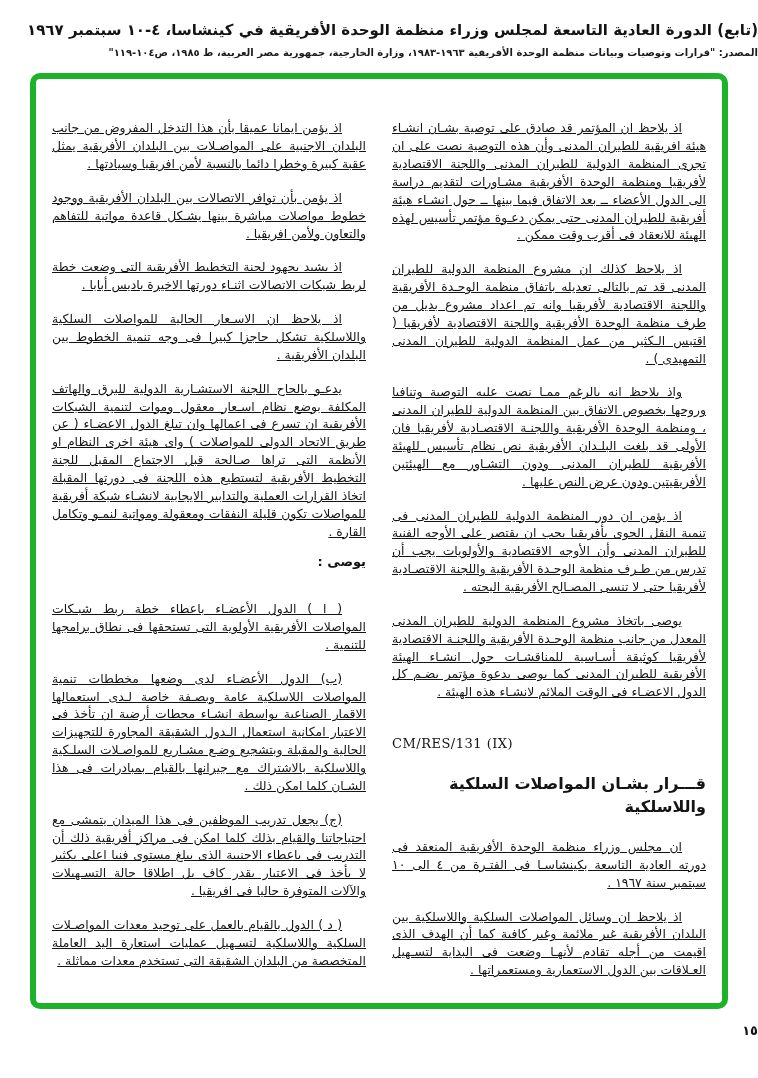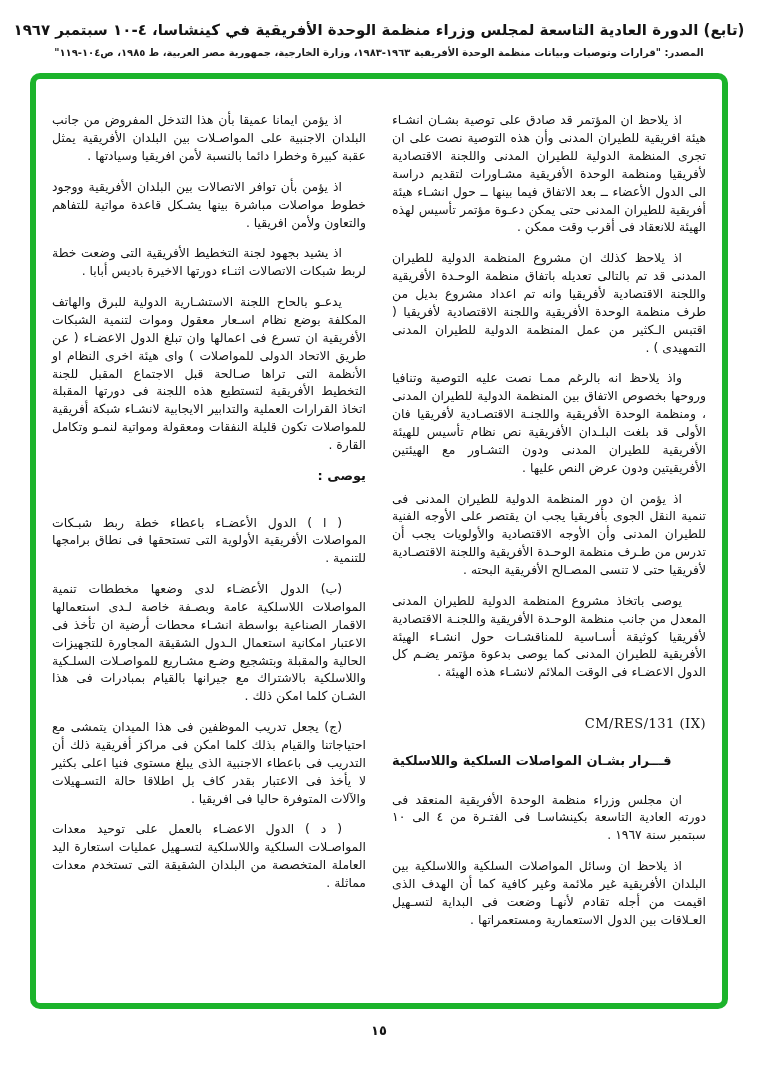--- a/index.html
+++ b/index.html
@@ -11,21 +11,21 @@
   html,body{margin:0;padding:0;}
   body{
     width:758px;height:1078px;
     background:var(--paper);
     color:var(--ink);
     font-family:"DejaVu Sans", sans-serif;
     direction:rtl;
     overflow:hidden;
   }
   .page-header{
-    text-align:center;
+    text-align:right;
     padding-top:20px;
   }
   .doc-title{
     font-size:15px;
     font-weight:bold;
     line-height:1.35;
   }
   .doc-source{
     font-size:10px;
     font-weight:bold;
@@ -44,44 +44,44 @@
     overflow:hidden;
   }
   .col{
     flex:1 1 0;
     text-align:justify;
     text-justify:inter-word;
     font-size:12.4px;
     line-height:1.44;
   }
   .col p{
-    margin:8px 0 13px;
+    margin:16px 0 13px;
     text-indent:24px;
+    text-decoration:underline;
   }
   .res-ref{
     direction:ltr;
-    text-align:right;
+    text-align:left;
     font-size:13px;
     letter-spacing:0.5px;
     margin:34px 0 18px;
     font-family:"DejaVu Serif", serif;
   }
   .res-title{
-    font-size:13px;
+    font-size:16px;
     font-weight:bold;
-    text-align:left;
+    text-align:right;
     margin:0 0 20px;
   }
   .recommend-heading{
     font-weight:bold;
     font-size:13px;
     margin:4px 0 28px;
   }
   .page-footer{
-    text-align:center;
     margin-top:14px;
     font-size:13px;
     font-weight:bold;
   }
 </style>
 </head>
 <body>
 
 <header class="page-header">
   <div class="doc-title">(تابع) الدورة العادية التاسعة لمجلس وزراء منظمة الوحدة الأفريقية في كينشاسا، ٤-١٠ سبتمبر ١٩٦٧</div>
@@ -99,25 +99,26 @@
     <div class="res-ref">CM/RES/131 (IX)</div>
     <h2 class="res-title">قـــرار بشـان المواصلات السلكية واللاسلكية</h2>
     <p>ان مجلس وزراء منظمة الوحدة الأفريقية المنعقد فى دورته العادية التاسعة بكينشاسـا فى الفتـرة من ٤ الى ١٠ سبتمبر سنة ١٩٦٧ .</p>
     <p>اذ يلاحظ ان وسائل المواصلات السلكية واللاسلكية بين البلدان الأفريقية غير ملائمة وغير كافية كما أن الهدف الذى اقيمت من أجله تقادم لأنهـا وضعت فى البداية لتسـهيل العـلاقات بين الدول الاستعمارية ومستعمراتها .</p>
   </section>
 
   <section class="col">
     <p>اذ يؤمن ايمانا عميقا بأن هذا التدخل المفروض من جانب البلدان الاجنبية على المواصـلات بين البلدان الأفريقية يمثل عقبة كبيرة وخطرا دائما بالنسبة لأمن افريقيا وسيادتها .</p>
     <p>اذ يؤمن بأن توافر الاتصالات بين البلدان الأفريقية ووجود خطوط مواصلات مباشرة بينها يشـكل قاعدة مواتية للتفاهم والتعاون ولأمن افريقيا .</p>
     <p>اذ يشيد بجهود لجنة التخطيط الأفريقية التى وضعت خطة لربط شبكات الاتصالات اثنـاء دورتها الاخيرة باديس أبابا .</p>
+    <p>اذ يلاحظ ان الاسـعار الحالية للمواصلات السلكية واللاسلكية تشكل حاجزا كبيرا فى وجه تنمية الخطوط بين البلدان الأفريقية .</p>
     <p>يدعـو بالحاح اللجنة الاستشـارية الدولية للبرق والهاتف المكلفة بوضع نظام اسـعار معقول وموات لتنمية الشبكات الأفريقية ان تسرع فى اعمالها وان تبلغ الدول الاعضـاء ( عن طريق الاتحاد الدولى للمواصلات ) واى هيئة اخرى النظام او الأنظمة التى تراها صـالحة قبل الاجتماع المقبل للجنة التخطيط الأفريقية لتستطيع هذه اللجنة فى دورتها المقبلة اتخاذ القرارات العملية والتدابير الايجابية لانشـاء شبكة أفريقية للمواصلات تكون قليلة النفقات ومعقولة ومواتية لنمـو وتكامل القارة .</p>
     <div class="recommend-heading">يوصى :</div>
     <p>( ا ) الدول الأعضـاء باعطاء خطة ربط شبـكات المواصلات الأفريقية الأولوية التى تستحقها فى نطاق برامجها للتنمية .</p>
     <p>(ب) الدول الأعضـاء لدى وضعها مخططات تنمية المواصلات اللاسلكية عامة وبصـفة خاصة لـدى استعمالها الاقمار الصناعية بواسطة انشـاء محطات أرضية ان تأخذ فى الاعتبار امكانية استعمال الـدول الشقيقة المجاورة للتجهيزات الحالية والمقبلة وبتشجيع وضـع مشـاريع للمواصـلات السلـكية واللاسلكية بالاشتراك مع جيرانها بالقيام بمبادرات فى هذا الشـان كلما امكن ذلك .</p>
     <p>(ج) يجعل تدريب الموظفين فى هذا الميدان يتمشى مع احتياجاتنا والقيام بذلك كلما امكن فى مراكز أفريقية ذلك أن التدريب فى باعطاء الاجنبية الذى يبلغ مستوى فنيا اعلى بكثير لا يأخذ فى الاعتبار بقدر كاف بل اطلاقا حالة التسـهيلات والآلات المتوفرة حاليا فى افريقيا .</p>
-    <p>( د ) الدول الاعضـاء بالعمل على توحيد معدات المواصـلات السلكية واللاسلكية لتسـهيل عمليات استعارة اليد العاملة المتخصصة من البلدان الشقيقة التى تستخدم معدات مماثلة .</p>
+    <p>( د ) الدول بالقيام بالعمل على توحيد معدات المواصـلات السلكية واللاسلكية لتسـهيل عمليات استعارة اليد العاملة المتخصصة من البلدان الشقيقة التى تستخدم معدات مماثلة .</p>
   </section>
 
 </main>
 
 <footer class="page-footer">
   <span>١٥</span>
 </footer>
 
 </body></html>

